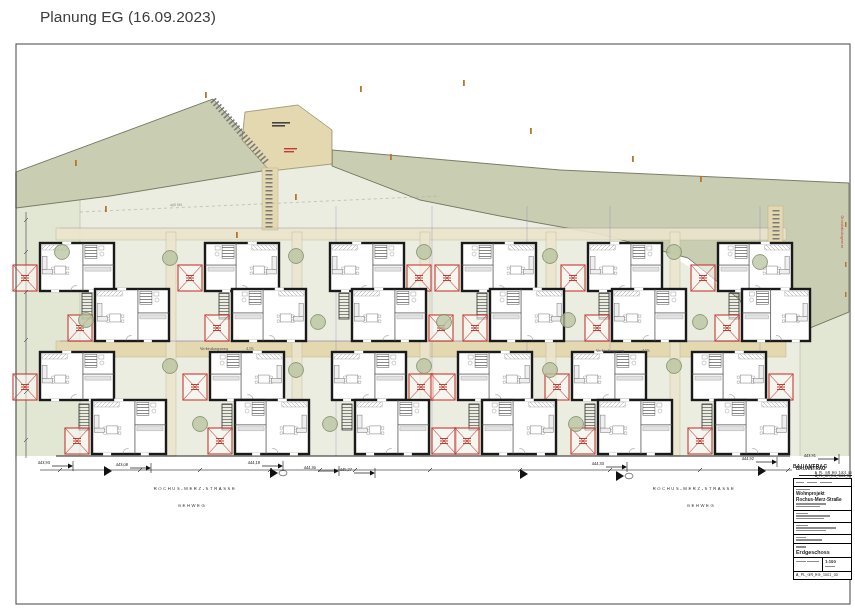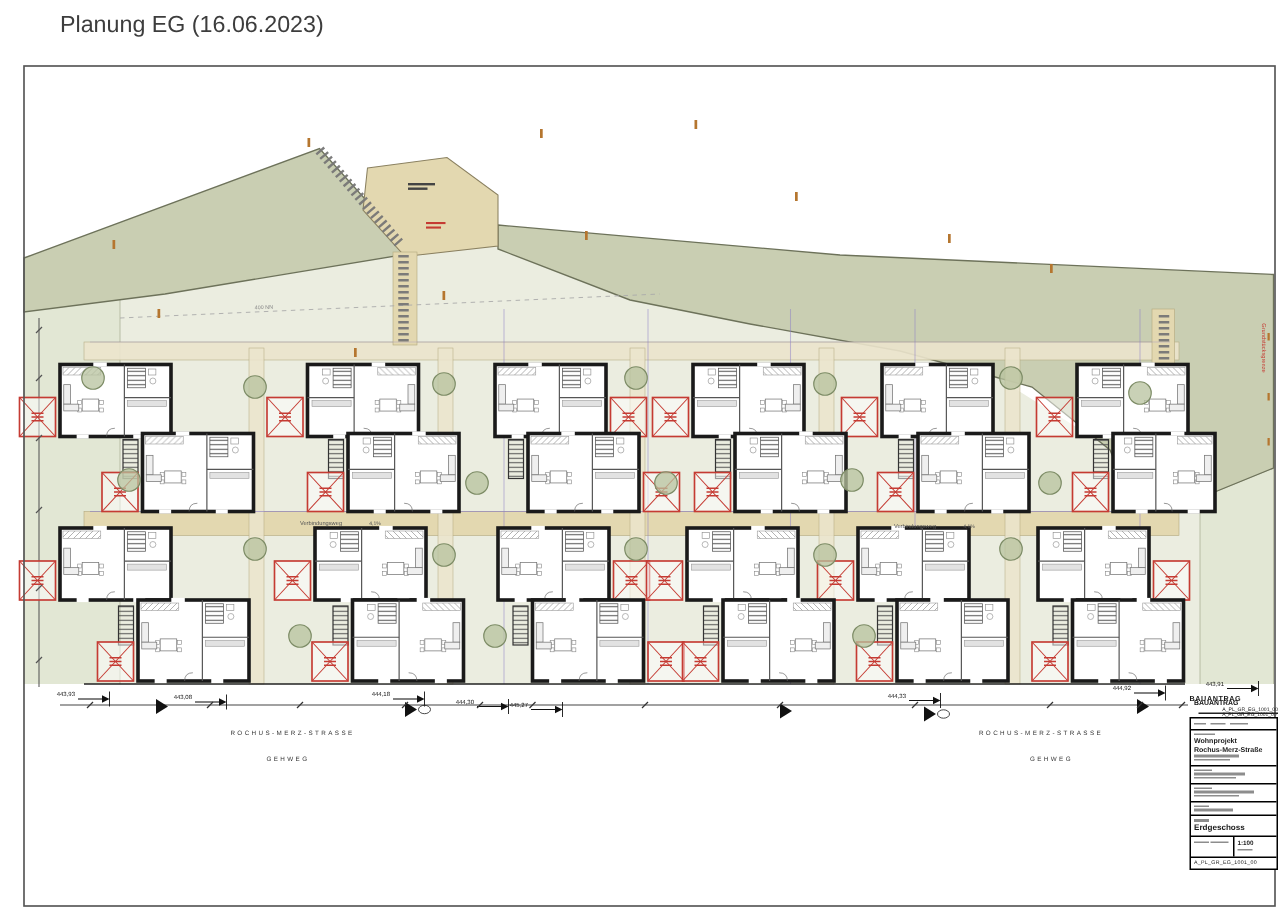--- a/index.html
+++ b/index.html
@@ -19,21 +19,21 @@
   .tb-plan{font-weight:bold;font-size:5.4px;margin-top:1px;}
   .tb-meta{display:flex;border-bottom:1px solid #000;}
   .tb-mcol{flex:1;padding:1.5px 2px;border-right:1px solid #000;}
   .tb-mcol:last-child{border-right:none;}
   .tb-scale{display:block;font-weight:bold;font-size:4.2px;}
   .tb-foot{font-size:3.5px;padding:1.5px 2px;letter-spacing:.2px;}
 </style>
 </head>
 <body>
 
-<div class="page-title">Planung EG (16.06.2023)</div>
+<div class="page-title">Planung EG (16.09.2023)</div>
 
 <svg id="plan" viewBox="0 0 855 610" width="855" height="610">
   <defs>
     <pattern id="st" width="3" height="3" patternUnits="userSpaceOnUse">
       <path d="M0 1.5 H3" stroke="#555" stroke-width="0.7"></path>
     </pattern>
     <pattern id="ht" width="4" height="4" patternUnits="userSpaceOnUse">
       <path d="M0 4 L4 0" stroke="#999" stroke-width="0.5"></path>
     </pattern>
   </defs>

